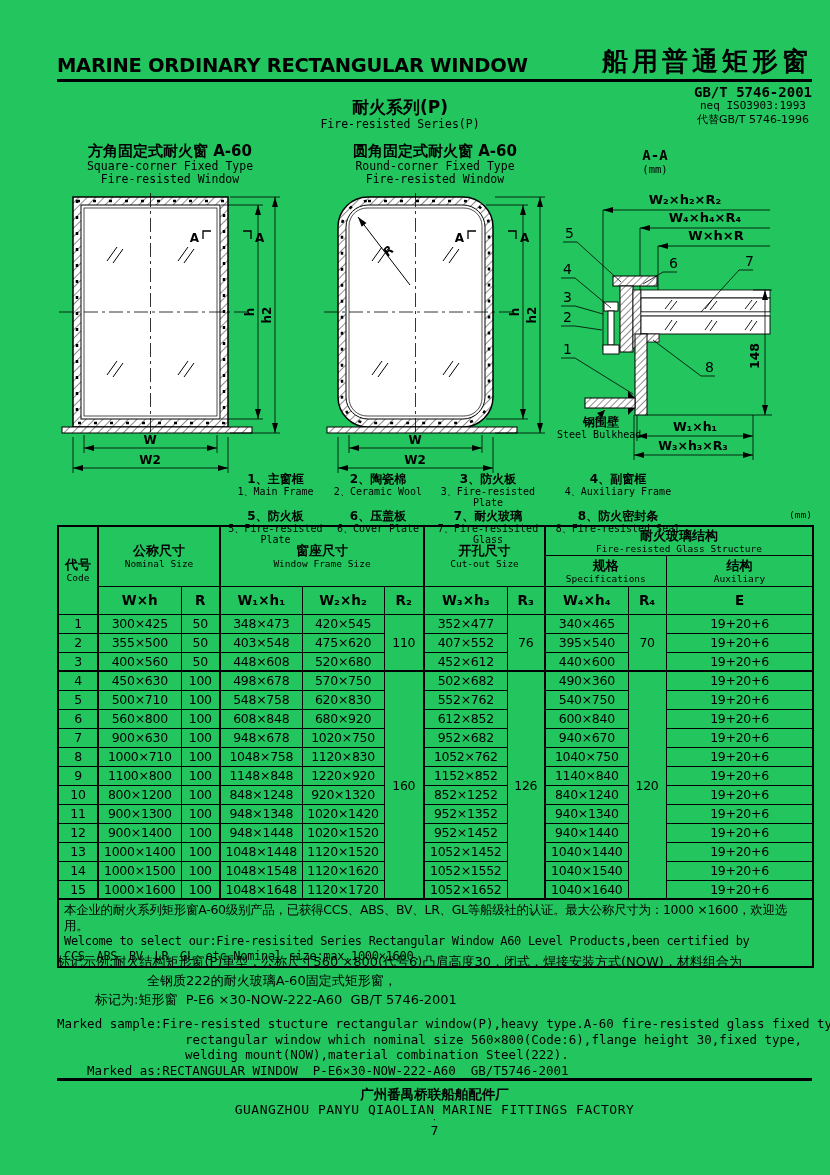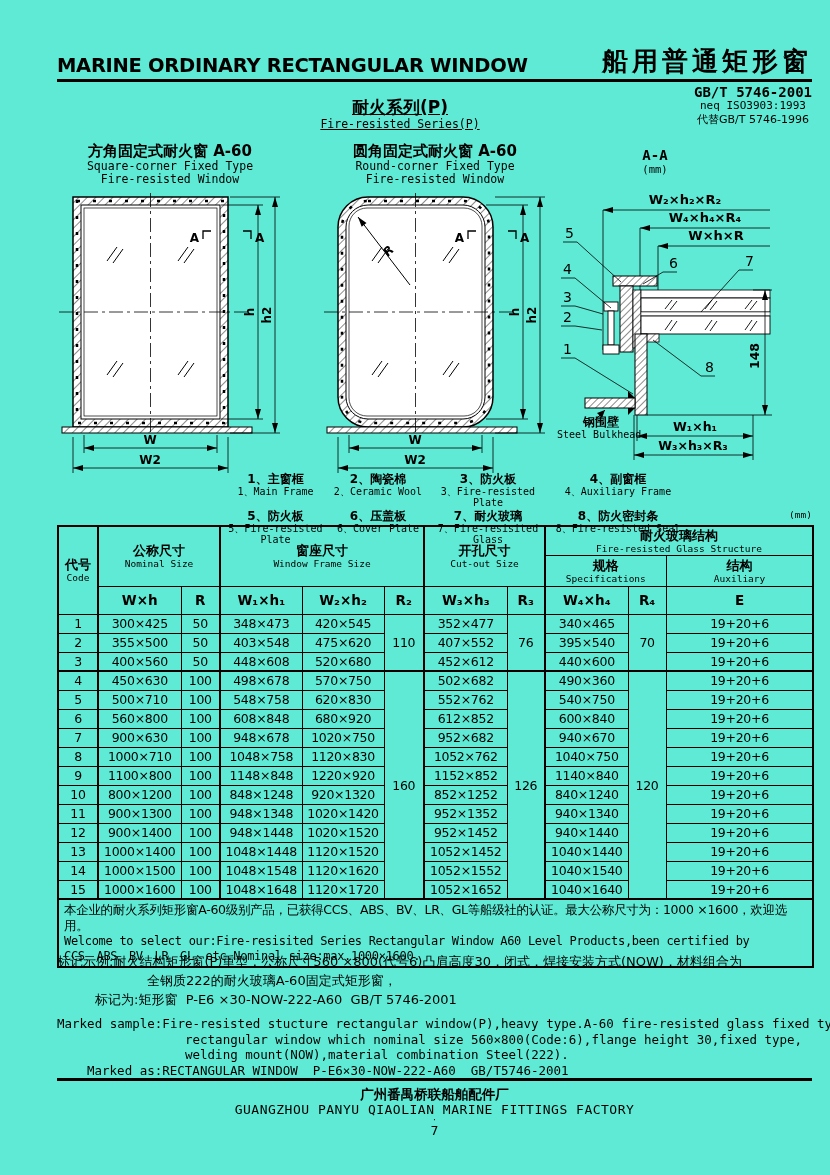--- a/index.html
+++ b/index.html
@@ -1,31 +1,31 @@
 <!DOCTYPE html>
 <html><head>
 <meta charset="utf-8">
 <style>
   html,body{margin:0;padding:0;background:#e8e8e8;}
-  .page{position:relative;width:830px;height:1175px;margin:0 auto;background:#5eead4;color:#000;
+  .page{position:relative;width:830px;height:1175px;margin:0 auto;background:#22c55e;color:#000;
         font-family:"DejaVu Sans",sans-serif;overflow:hidden;}
   .abs{position:absolute;}
   .mono{font-family:"DejaVu Sans Mono",monospace;}
   .ctr{text-align:center;}
   .rt{text-align:center;}
   .pre{white-space:pre;}
 
   
   .title-en{left:57px;top:54px;font-size:19.5px;font-weight:bold;letter-spacing:-0.3px;}
   .title-zh{right:18px;top:44px;font-size:26px;font-weight:bold;letter-spacing:4px;}
   .head-rule{left:57px;right:18px;top:79px;height:3px;background:#000;}
   .standards{right:18px;top:85px;line-height:14px;}
   .std1{font-size:14px;font-weight:bold;}
   .std2,.std3{font-size:11px;}
-  .series{left:290px;top:97px;width:220px;text-decoration:underline;}
+  .series{left:290px;top:97px;width:220px;}
   .series-zh{font-size:17px;font-weight:bold;line-height:20px;}
   .series-en{font-size:11.5px;line-height:14px;}
 
   
   .diag-title{width:220px;}
   .dt-zh{font-size:15px;font-weight:bold;line-height:18px;}
   .dt-en{font-size:11.5px;line-height:13px;}
   .aa-title{left:600px;top:148px;width:110px;}
   .aa-t1{font-size:14px;font-weight:bold;line-height:15px;}
   .aa-t2{font-size:10.5px;line-height:12px;}

